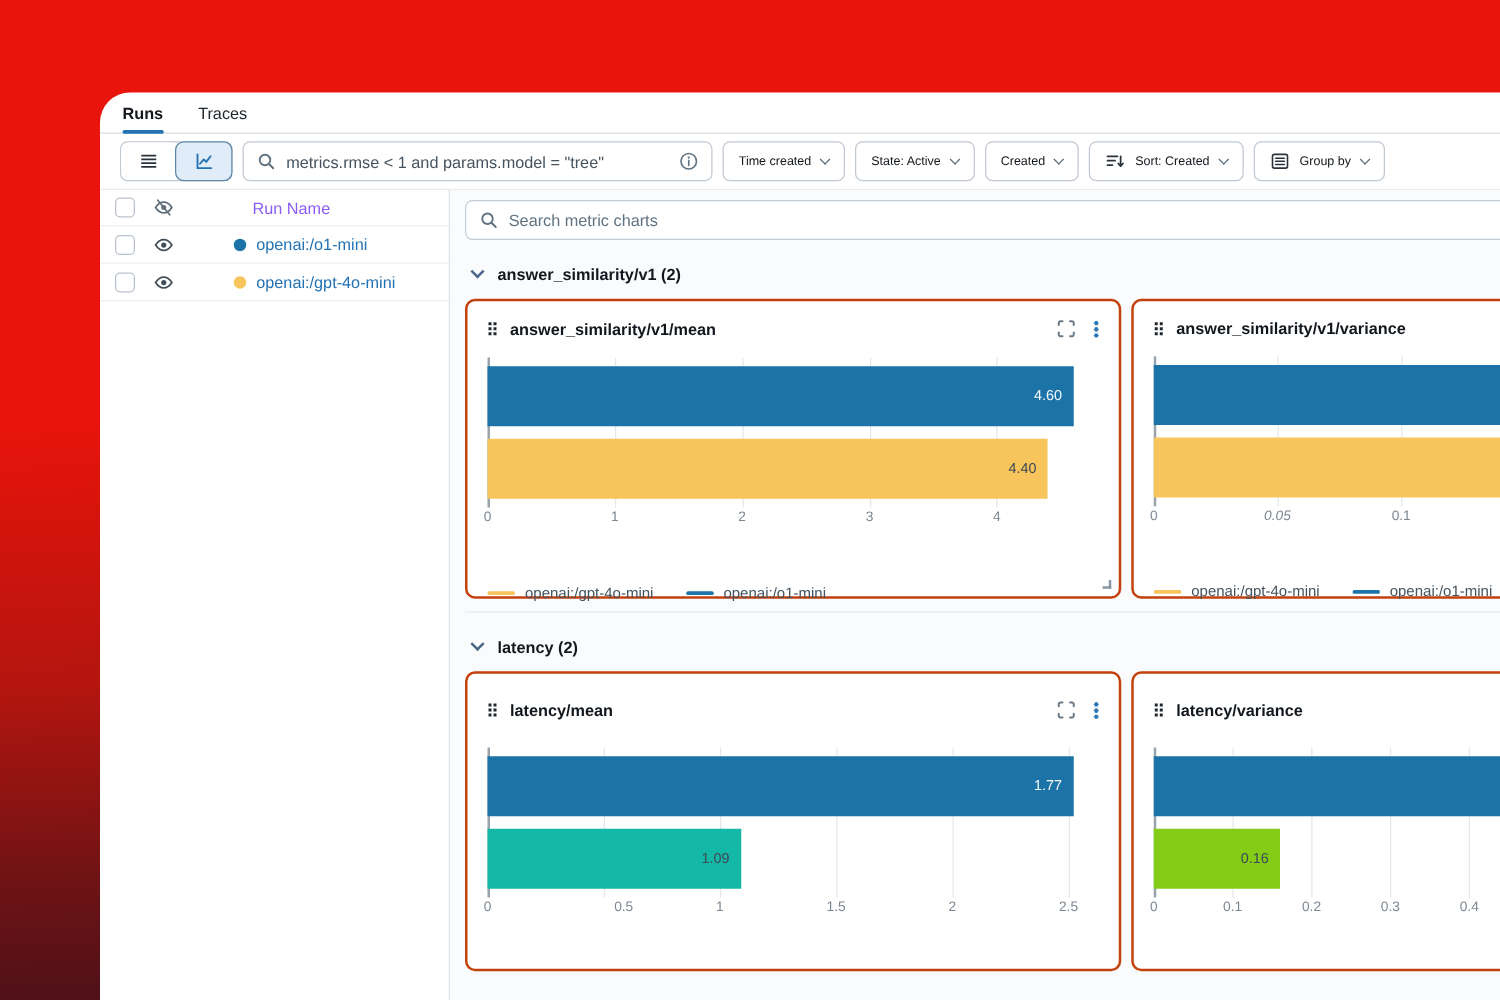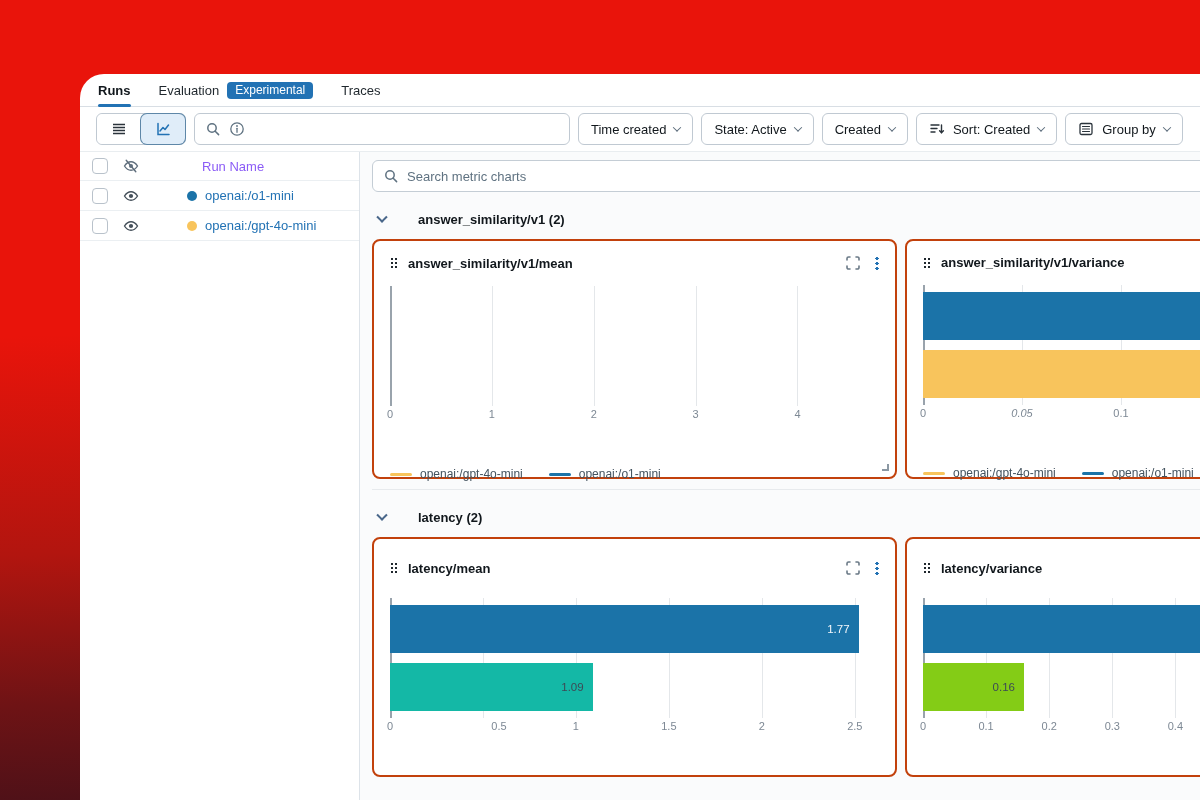--- a/index.html
+++ b/index.html
@@ -19,40 +19,40 @@
   .tab.active { font-weight: bold; color: #11171C; }
   .tab.active::after { content:""; position:absolute; left:0; right:0; bottom:-1px; height:3px; background:#2272B4; border-radius:2px; }
   .badge { background:#2272B4; color:#fff; font-size:12px; line-height:17px; padding:0 8px; border-radius:4px; font-weight:normal; }
   
   .toolbar { display:flex; align-items:center; gap:8px; padding:6px 16px; flex:none; }
   .segmented { display:flex; border:1px solid #C0C9D2; border-radius:6px; height:32px; }
   .seg-btn { width:44px; display:flex; align-items:center; justify-content:center; background:#fff; border:none; border-radius:6px; cursor:pointer; }
   .seg-btn.active { background:#E0EDF9; box-shadow:0 0 0 1px #5E87A8; margin:0; }
   .search-box { display:flex; align-items:center; gap:8px; border:1px solid #C0C9D2; border-radius:6px; height:32px; padding:0 10px; width:376px; background:#fff; }
   .search-box input { border:none; outline:none; flex:1; font-size:13px; color:#44535F; font-family:inherit; background:transparent; }
-  .filter-btn { height:32px; border:1px solid #C0C9D2; border-radius:6px; background:#fff; display:flex; align-items:center; gap:8px; padding:0 12px; font-size:13px; color:#11171C; cursor:pointer; font-family:inherit; }
+  .filter-btn { height:32px; border:1px solid #C0C9D2; border-radius:6px; background:#fff; display:flex; align-items:center; gap:8px; padding:0 12px; font-size:10px; color:#11171C; cursor:pointer; font-family:inherit; }
   .caret { width:6px; height:6px; border-right:1.5px solid #5A6B7A; border-bottom:1.5px solid #5A6B7A; transform:rotate(45deg) translate(-1px,-1px); flex:none; }
   
   .body { flex:1; display:flex; min-height:0; border-top:1px solid #E9EDF0; }
   .sidebar { width:280px; flex:none; background:#fff; border-right:1px solid #DDE3E9; }
   .run-row { display:flex; align-items:center; height:30px; border-bottom:1px solid #EBEFF2; padding:0 0 0 12px; }
   .run-row.header { height:29px; color:#8b5cf6; font-size:13px; }
   .checkbox { width:16px; height:16px; border:1px solid #B9C2CB; border-radius:4px; background:#fff; flex:none; cursor:pointer; }
   .col-eye { margin-left:15px; width:18px; display:flex; align-items:center; cursor:pointer; }
   .col-name { margin-left:46px; display:flex; align-items:center; gap:8px; font-size:13px; }
   .run-row.header .col-name { padding-left:15px; }
   .dot { width:10px; height:10px; border-radius:50%; flex:none; }
   .run-link { color:#2272B4; cursor:pointer; }
   
   .main { flex:1; background:#FAFBFC; padding:8px 0 0 12px; overflow:hidden; display:flex; flex-direction:column; }
   .metric-search { display:flex; align-items:center; gap:8px; border:1px solid #C4CDD5; border-radius:6px; height:32px; padding:0 10px; background:#fff; width:calc(100% + 10px); flex:none; }
   .metric-search input { border:none; outline:none; flex:1; font-size:13px; color:#44535F; font-family:inherit; background:transparent; }
   .metric-search input::placeholder { color:#5F7281; opacity:1; }
   .section + .section { border-top:1px solid #E7EAED; margin-top:10px; }
-  .section-header { display:flex; align-items:center; gap:32px; padding:20px 0 12px 6px; cursor:pointer; }
+  .section-header { display:flex; align-items:center; gap:12px; padding:20px 0 12px 6px; cursor:pointer; }
   .section-label { font-size:13px; font-weight:bold; color:#11171C; }
   .sec-chev { width:8px; height:8px; border-right:2px solid #49678A; border-bottom:2px solid #49678A; transform:rotate(45deg) translate(-2px,-2px); }
   .cards-row { display:flex; gap:8px; }
   .card { position:relative; width:525px; flex:none; height:240px; background:#fff; border:2px solid #c2410c; border-radius:8px; padding:0 16px; display:flex; flex-direction:column; }
   .card-header { height:44px; padding-top:14px; display:flex; align-items:center; gap:10px; }
   .drag-handle { width:8px; height:12px; background-image:radial-gradient(circle, #1F272D 1.2px, transparent 1.4px); background-size:4px 4px; cursor:grab; flex:none; }
   .card-title { font-size:13px; font-weight:bold; color:#11171C; flex:1; white-space:nowrap; overflow:hidden; }
   .card-actions { display:flex; align-items:center; gap:14px; }
   .kebab { width:4px; height:14px; background-image:radial-gradient(circle, #2272B4 1.6px, transparent 1.8px); background-size:4px 5px; cursor:pointer; }
   .plot { position:relative; margin-top:18px; height:114px; flex:none; }
@@ -74,24 +74,20 @@
 <body>
 
 <div class="screen">
   <div class="app">
 
     <div class="tabbar">
         <div class="tab active">
           <span>Runs</span>
         </div>
         <div class="tab">
-          <span>Evaluation</span>
-          <span class="badge">Experimental</span>
-        </div>
-        <div class="tab">
           <span>Traces</span>
         </div>
       </div>
 
     <div class="toolbar">
       <div class="segmented">
         <button class="seg-btn">
           <svg class="icon16" viewBox="0 0 16 16">
               <path d="M2 3.5h12M2 6.5h12M2 9.5h12M2 12.5h12" stroke="#2A333B" stroke-width="1.4" fill="none"></path>
             </svg>
@@ -101,20 +97,21 @@
               <path d="M3 2.5v11h11" stroke="#2272B4" stroke-width="1.5" fill="none" stroke-linecap="round"></path>
               <path d="M5 10l3-3.5 2 2L13.5 4" stroke="#2272B4" stroke-width="1.5" fill="none" stroke-linecap="round" stroke-linejoin="round"></path>
             </svg>
         </button>
       </div>
       <div class="search-box">
         <svg class="icon16" viewBox="0 0 16 16">
             <circle cx="7" cy="7" r="4.2" stroke="#5F7281" stroke-width="1.5" fill="none"></circle>
             <path d="M10.2 10.2L13.6 13.6" stroke="#5F7281" stroke-width="1.5" stroke-linecap="round"></path>
           </svg>
+        <input type="text" value="metrics.rmse &lt; 1 and params.model = &quot;tree&quot;" style="">
         <svg class="icon16" viewBox="0 0 16 16">
             <circle cx="8" cy="8" r="6.2" stroke="#5F7281" stroke-width="1.3" fill="none"></circle>
             <circle cx="8" cy="5" r="0.9" fill="#5F7281"></circle>
             <path d="M8 7.3v4" stroke="#5F7281" stroke-width="1.3" stroke-linecap="round"></path>
           </svg>
       </div>
       <div id="filters-holder" style="display:flex;gap:8px;align-items:center;">
           <button class="filter-btn">
             <span>Time created</span>
             <span class="caret"></span>
@@ -217,20 +214,26 @@
                       <div class="kebab"></div>
                     </div>
                   </div>
                   <div class="plot">
                     <div class="gridline" style="left: 20.8333%;"></div>
                     <div class="gridline" style="left: 41.6667%;"></div>
                     <div class="gridline" style="left: 62.5%;"></div>
                     <div class="gridline" style="left: 83.3333%;"></div>
                     <div class="axis-line"></div>
                     <div class="bars">
+                      <div class="bar" style="background: rgb(27, 115, 168); width: 95.8333%;">
+                        <span class="bar-label" style="color: rgb(244, 248, 251);">4.60</span>
+                      </div>
+                      <div class="bar" style="background: rgb(248, 196, 92); width: 91.6667%;">
+                        <span class="bar-label" style="color: rgb(61, 74, 85);">4.40</span>
+                      </div>
                     </div>
                   </div>
                   <div class="xticks">
                     <span class="xtick" style="left: 0%;">0</span>
                     <span class="xtick" style="left: 20.8333%;">1</span>
                     <span class="xtick" style="left: 41.6667%;">2</span>
                     <span class="xtick" style="left: 62.5%;">3</span>
                     <span class="xtick" style="left: 83.3333%;">4</span>
                   </div>
                   <div class="legend">

